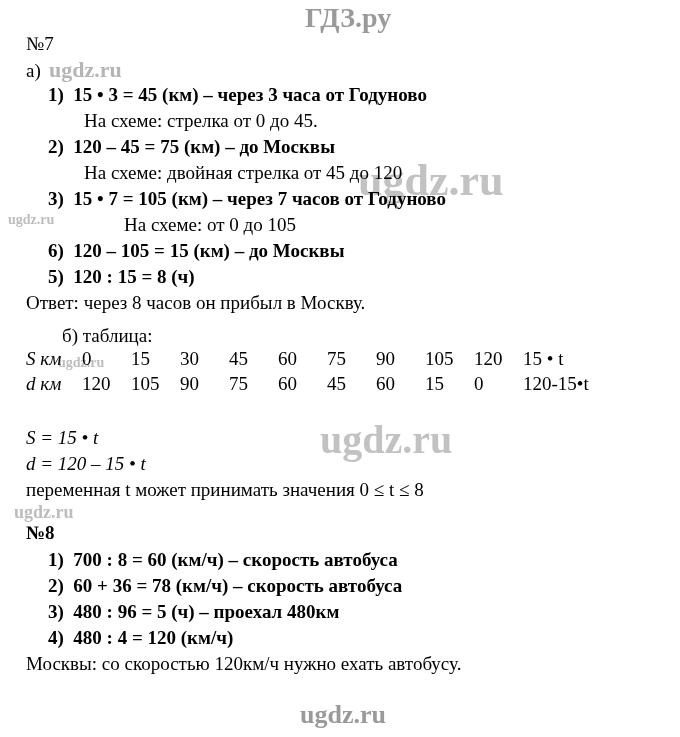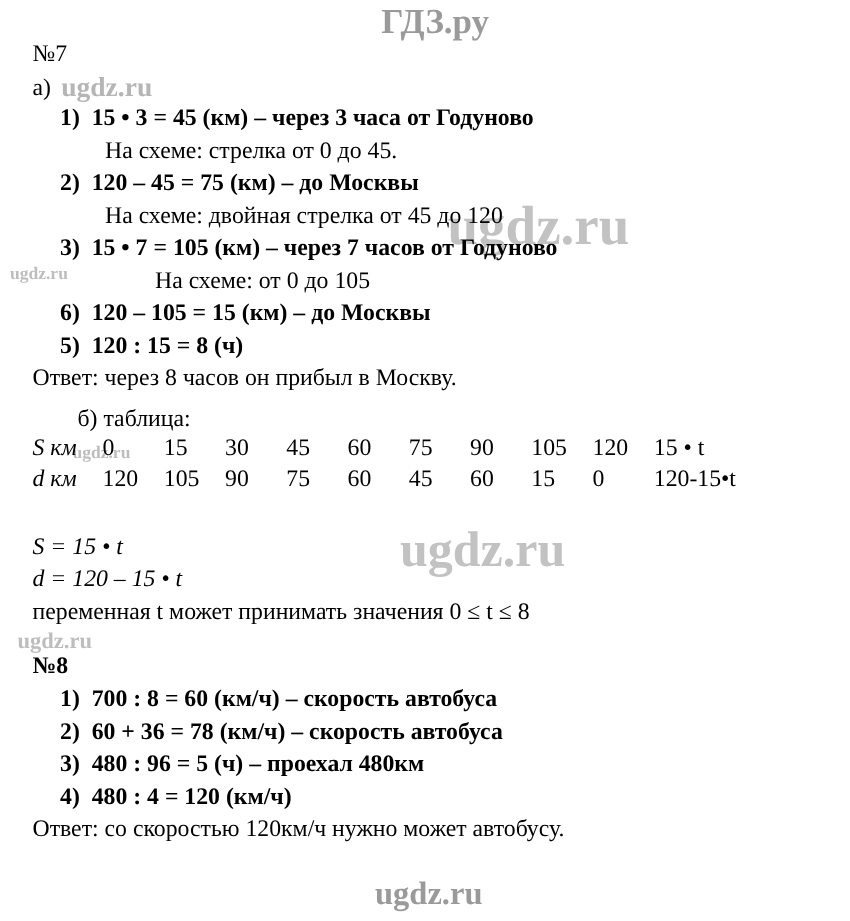--- a/index.html
+++ b/index.html
@@ -201,16 +201,16 @@
 
     <div class="line flush italic-var" style="top:427px;">S = 15 • t</div>
     <div class="line flush italic-var" style="top:453px;">d = 120 – 15 • t</div>
     <div class="line flush" style="top:479px;">переменная t может принимать значения 0 ≤ t ≤ 8</div>
 
     <div id="task8-num">№8</div>
     <div class="line indent" style="top:549px;">1)  700 : 8 = 60 (км/ч) – скорость автобуса</div>
     <div class="line indent" style="top:575px;">2)  60 + 36 = 78 (км/ч) – скорость автобуса</div>
     <div class="line indent" style="top:601px;">3)  480 : 96 = 5 (ч) – проехал 480км</div>
     <div class="line indent" style="top:627px;">4)  480 : 4 = 120 (км/ч)</div>
-    <div class="line flush" style="top:653px;">Ответ: со скоростью 120км/ч нужно может автобусу.</div>
+    <div class="line flush" style="top:653px;">Москвы: со скоростью 120км/ч нужно ехать автобусу.</div>
 
   </div>
 </div>
 
 </body></html>

